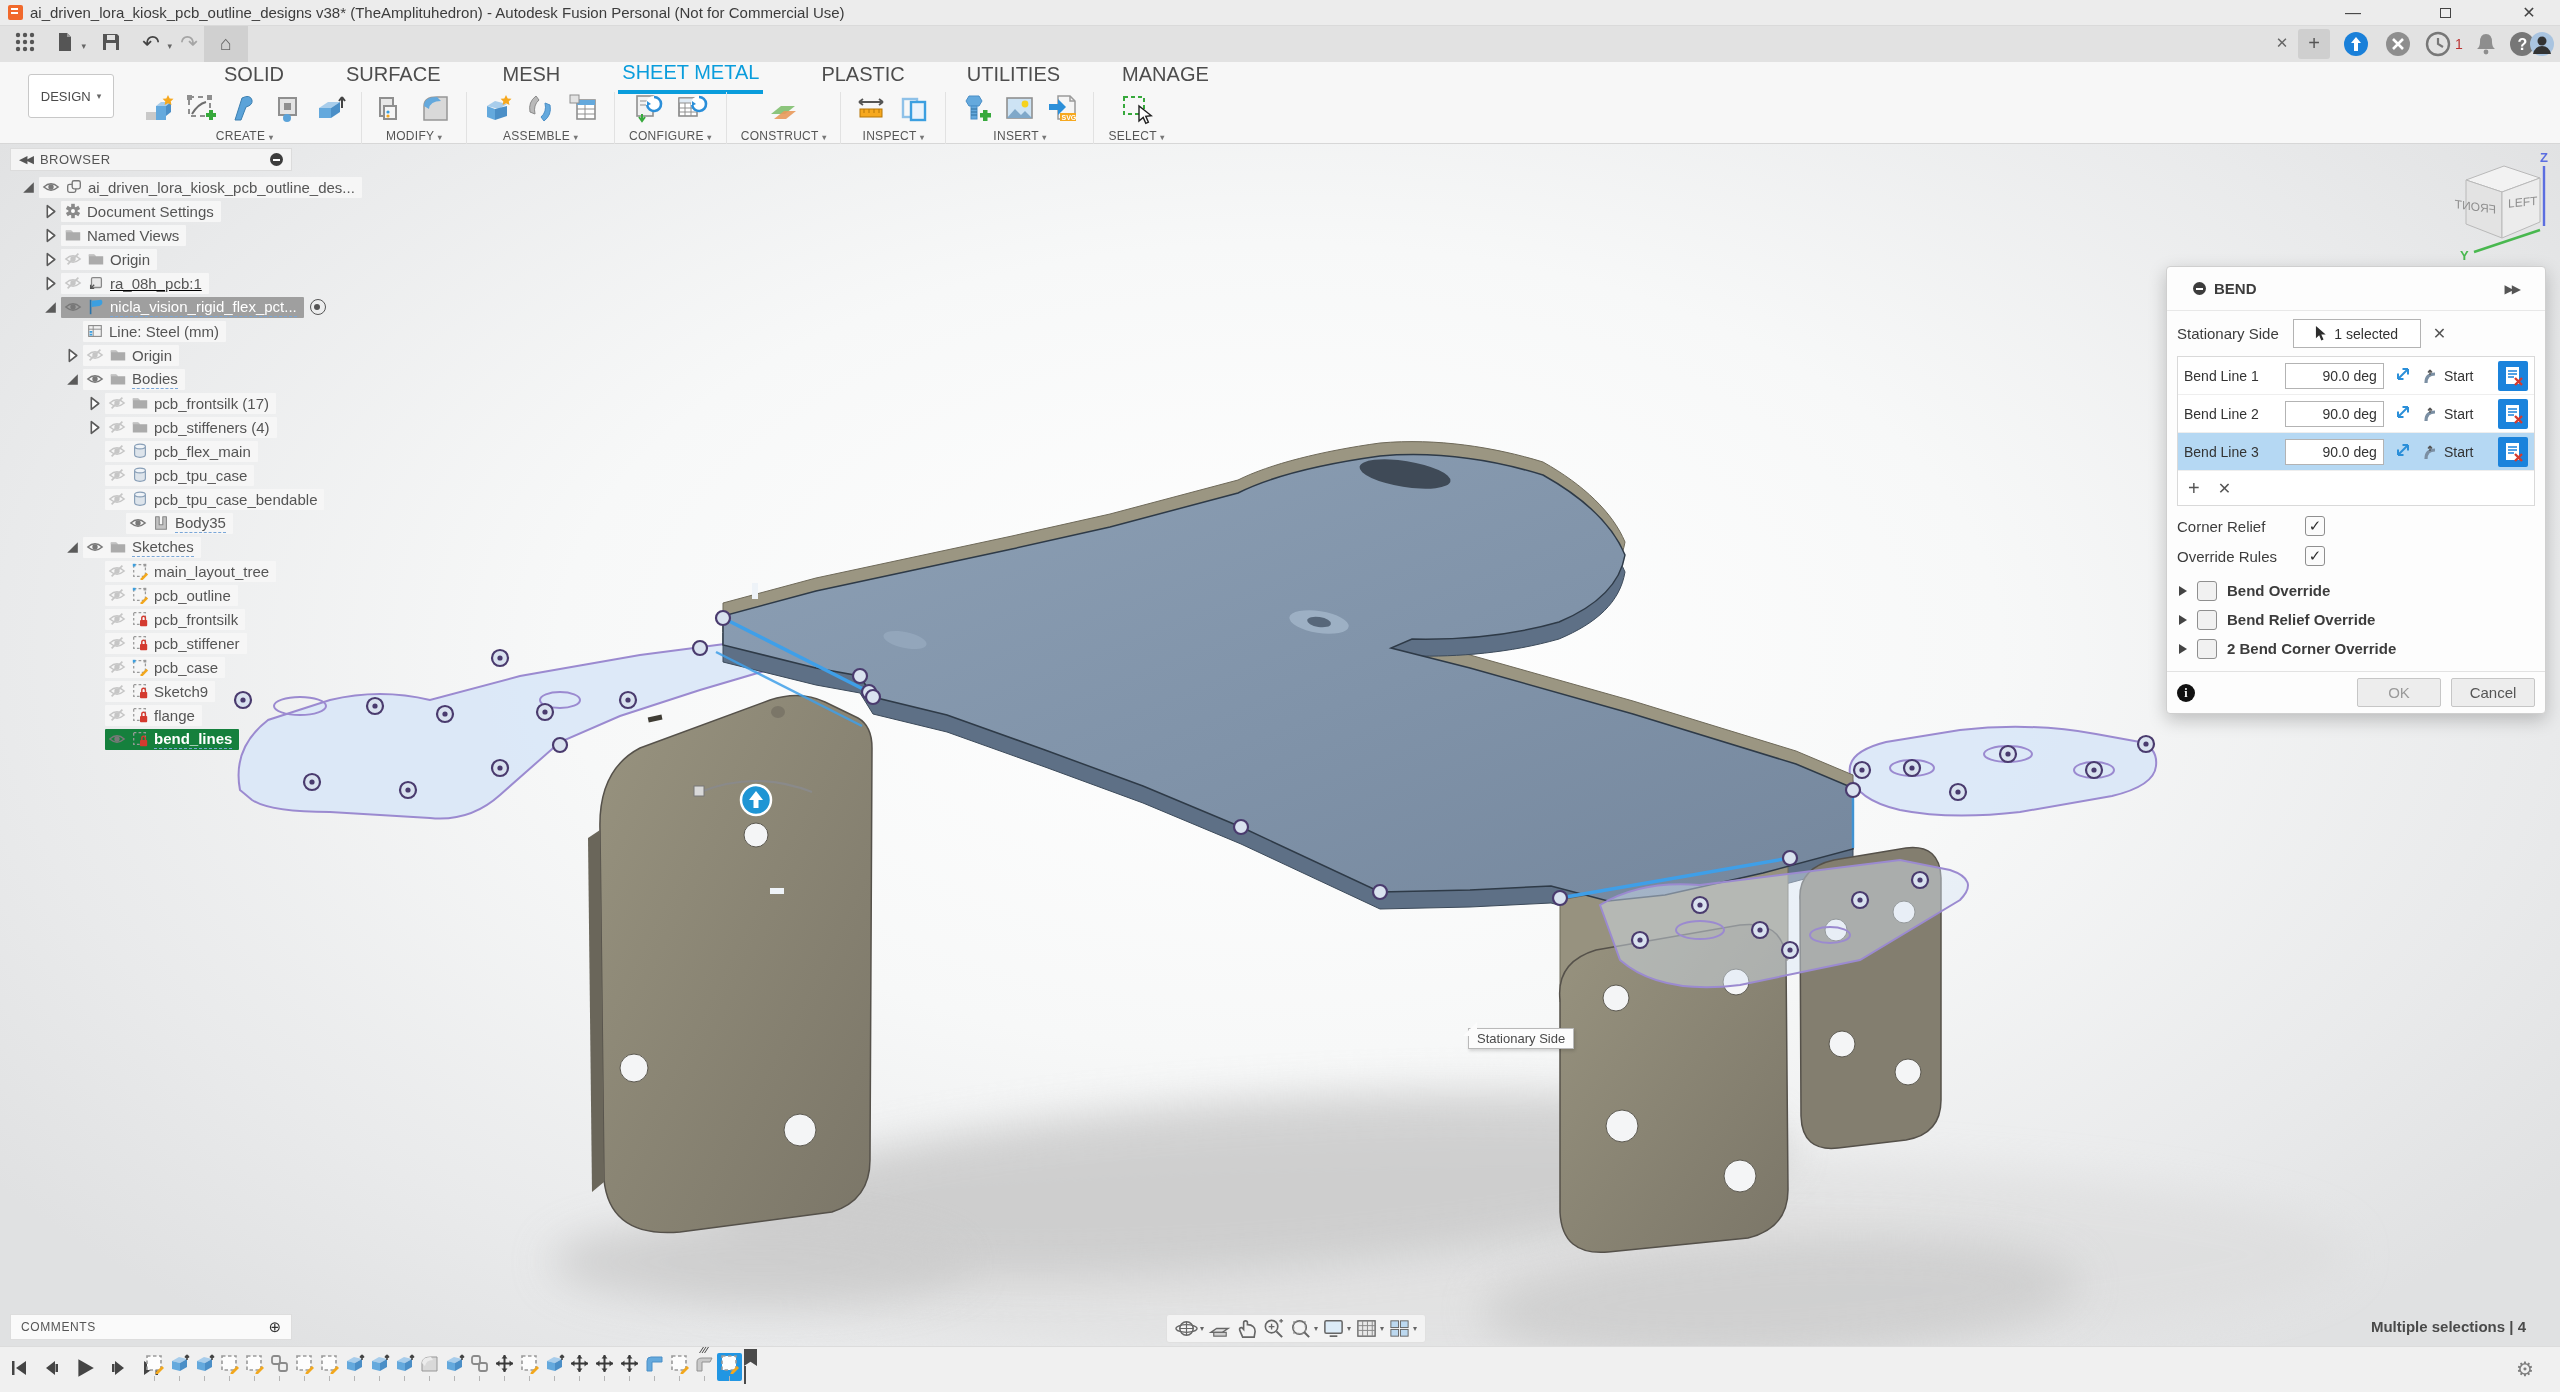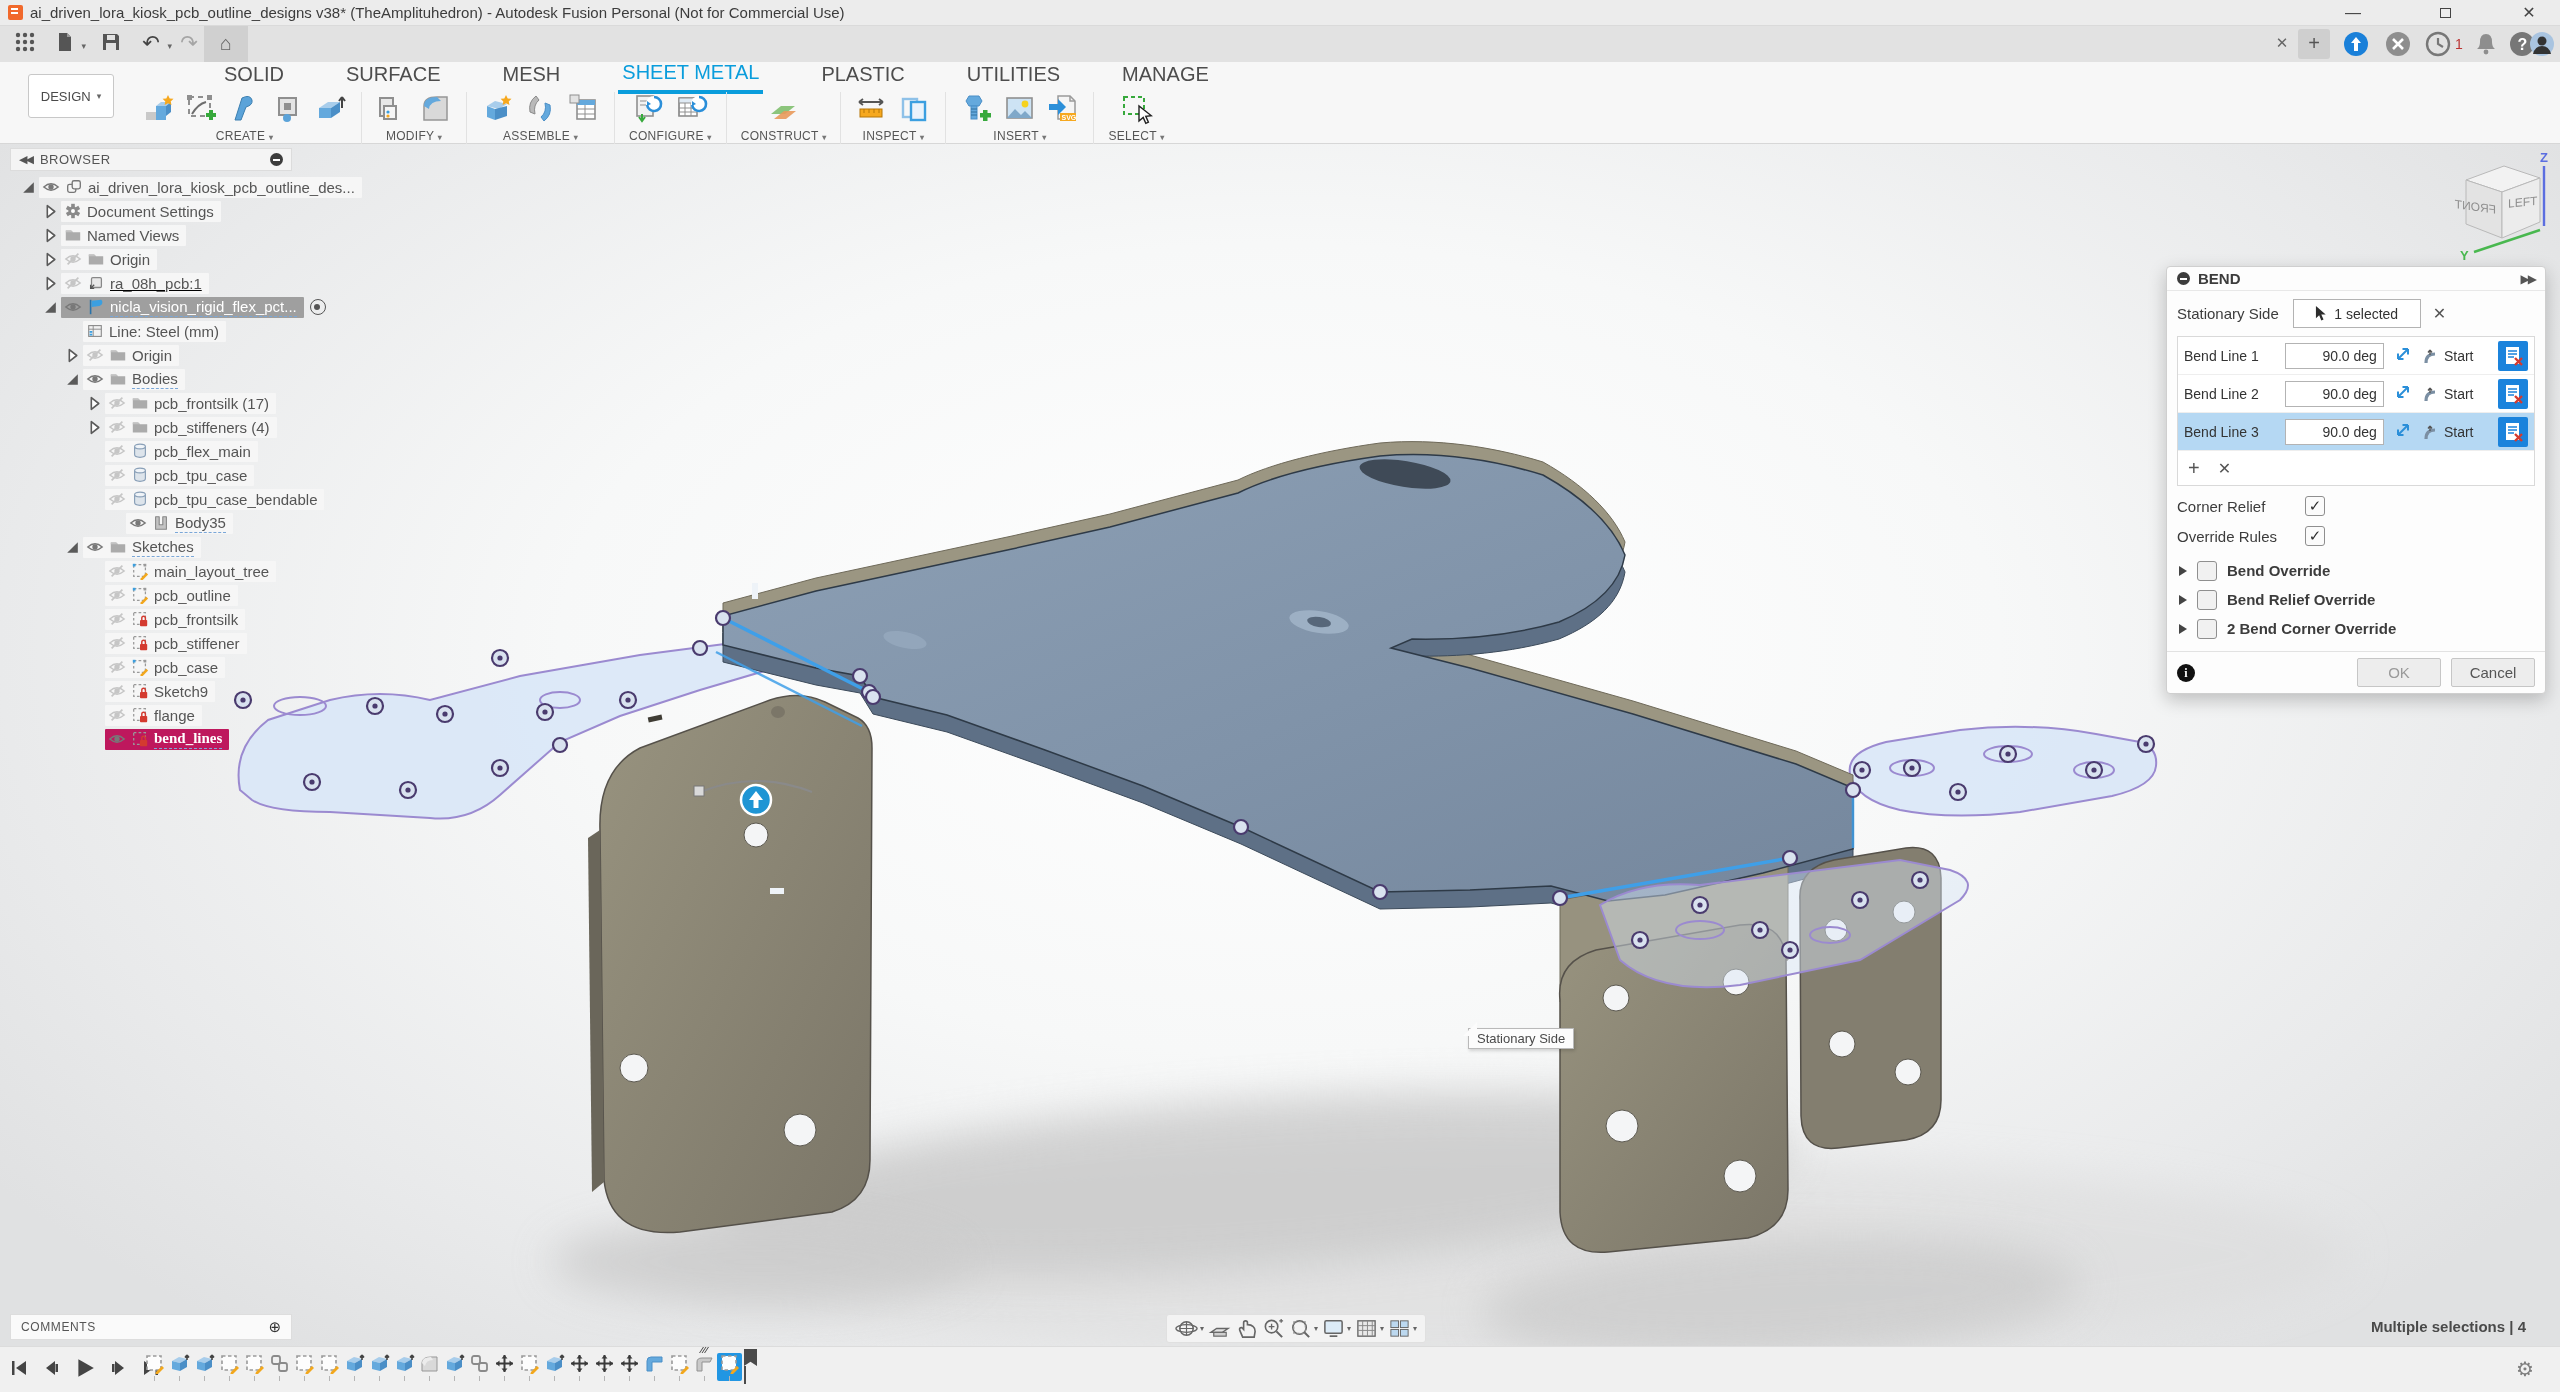--- a/index.html
+++ b/index.html
@@ -53,34 +53,34 @@
   #browser-header .hl { font-size:13px; color:#555; letter-spacing:.5px; margin-left:8px; flex:1;}
   .circ-minus { width:13px; height:13px; background:#3c3c3c; border-radius:50%; position:relative; flex:none;}
   .circ-minus::after{ content:""; position:absolute; left:3px; top:5.5px; width:7px; height:2px; background:#fff; }
   .collapse-arrows{ font-size:11px; color:#555; letter-spacing:-2px;}
   #tree { margin-top:4px; }
   .trow { height:24px; display:flex; align-items:center; }
   .texp { width:17px; height:17px; flex:none; margin-right:2px;}
   .tbg { display:inline-flex; align-items:center; background:rgba(246,246,246,.92); padding:0 7px 0 3px; height:21px; gap:5px; border-radius:1px;}
   .tbg.selgray { background:#9f9f9f; }
   .tbg.selgray .tlabel { color:#fff; }
-  .tbg.selblue { background:#be185d;font-family:Liberation Serif, serif; }
+  .tbg.selblue { background:#15803d; }
   .tbg.selblue .tlabel { color:#fff; font-weight:bold; }
   .tlabel { font-size:15px; color:#555; white-space:nowrap; }
   .tlabel.dash { border-bottom:1px dashed #7aa7d8; padding-bottom:1px;}
   .ticon, .teye { width:18px; height:18px; flex:none; }
   .tradio { margin-left:6px; width:16px; height:16px; border:1.5px solid #555; border-radius:50%; position:relative; flex:none;}
   .tradio::after{content:""; position:absolute; left:3.5px; top:3.5px; width:6px; height:6px; background:#555; border-radius:50%;}
 
   
   #viewcube { position:absolute; left:2448px; top:150px; width:110px; height:120px; }
 
   
   #bend-dialog { position:absolute; left:2166px; top:266px; width:380px; background:#fdfdfd; border:1px solid #cfcfcf; border-radius:4px; box-shadow:0 6px 18px rgba(0,0,0,.22); font-size:15px; color:#3c3c3c;}
-  #bd-header { height:24px; display:flex; align-items:center; padding:0 10px; border-bottom:1px solid #e8e8e8;}
+  #bd-header { height:44px; display:flex; align-items:center; padding:0 26px; border-bottom:1px solid #e8e8e8;}
   #bd-title { font-weight:bold; margin-left:8px; flex:1; }
   #bd-pin { color:#555; font-size:12px; letter-spacing:-2px;}
   #bd-body { padding:8px 10px 0; }
   .bd-row { display:flex; align-items:center; margin-bottom:8px; }
   #stationary-btn { margin-left:14px; width:128px; height:29px; border:1px solid #b3b3b3; background:#fff; display:flex; align-items:center; justify-content:center; gap:6px; font-size:14px; color:#333;}
   .xicon { margin-left:12px; color:#555; font-size:16px; }
   #bend-table { border:1px solid #d9d9d9; background:#fff; }
   .btr { display:flex; align-items:center; height:38px; padding:0 6px; border-bottom:1px solid #eee; }
   .btr.sel { background:#b5d8f3; }
   .btr-name { width:106px; font-size:14px; color:#333; }

